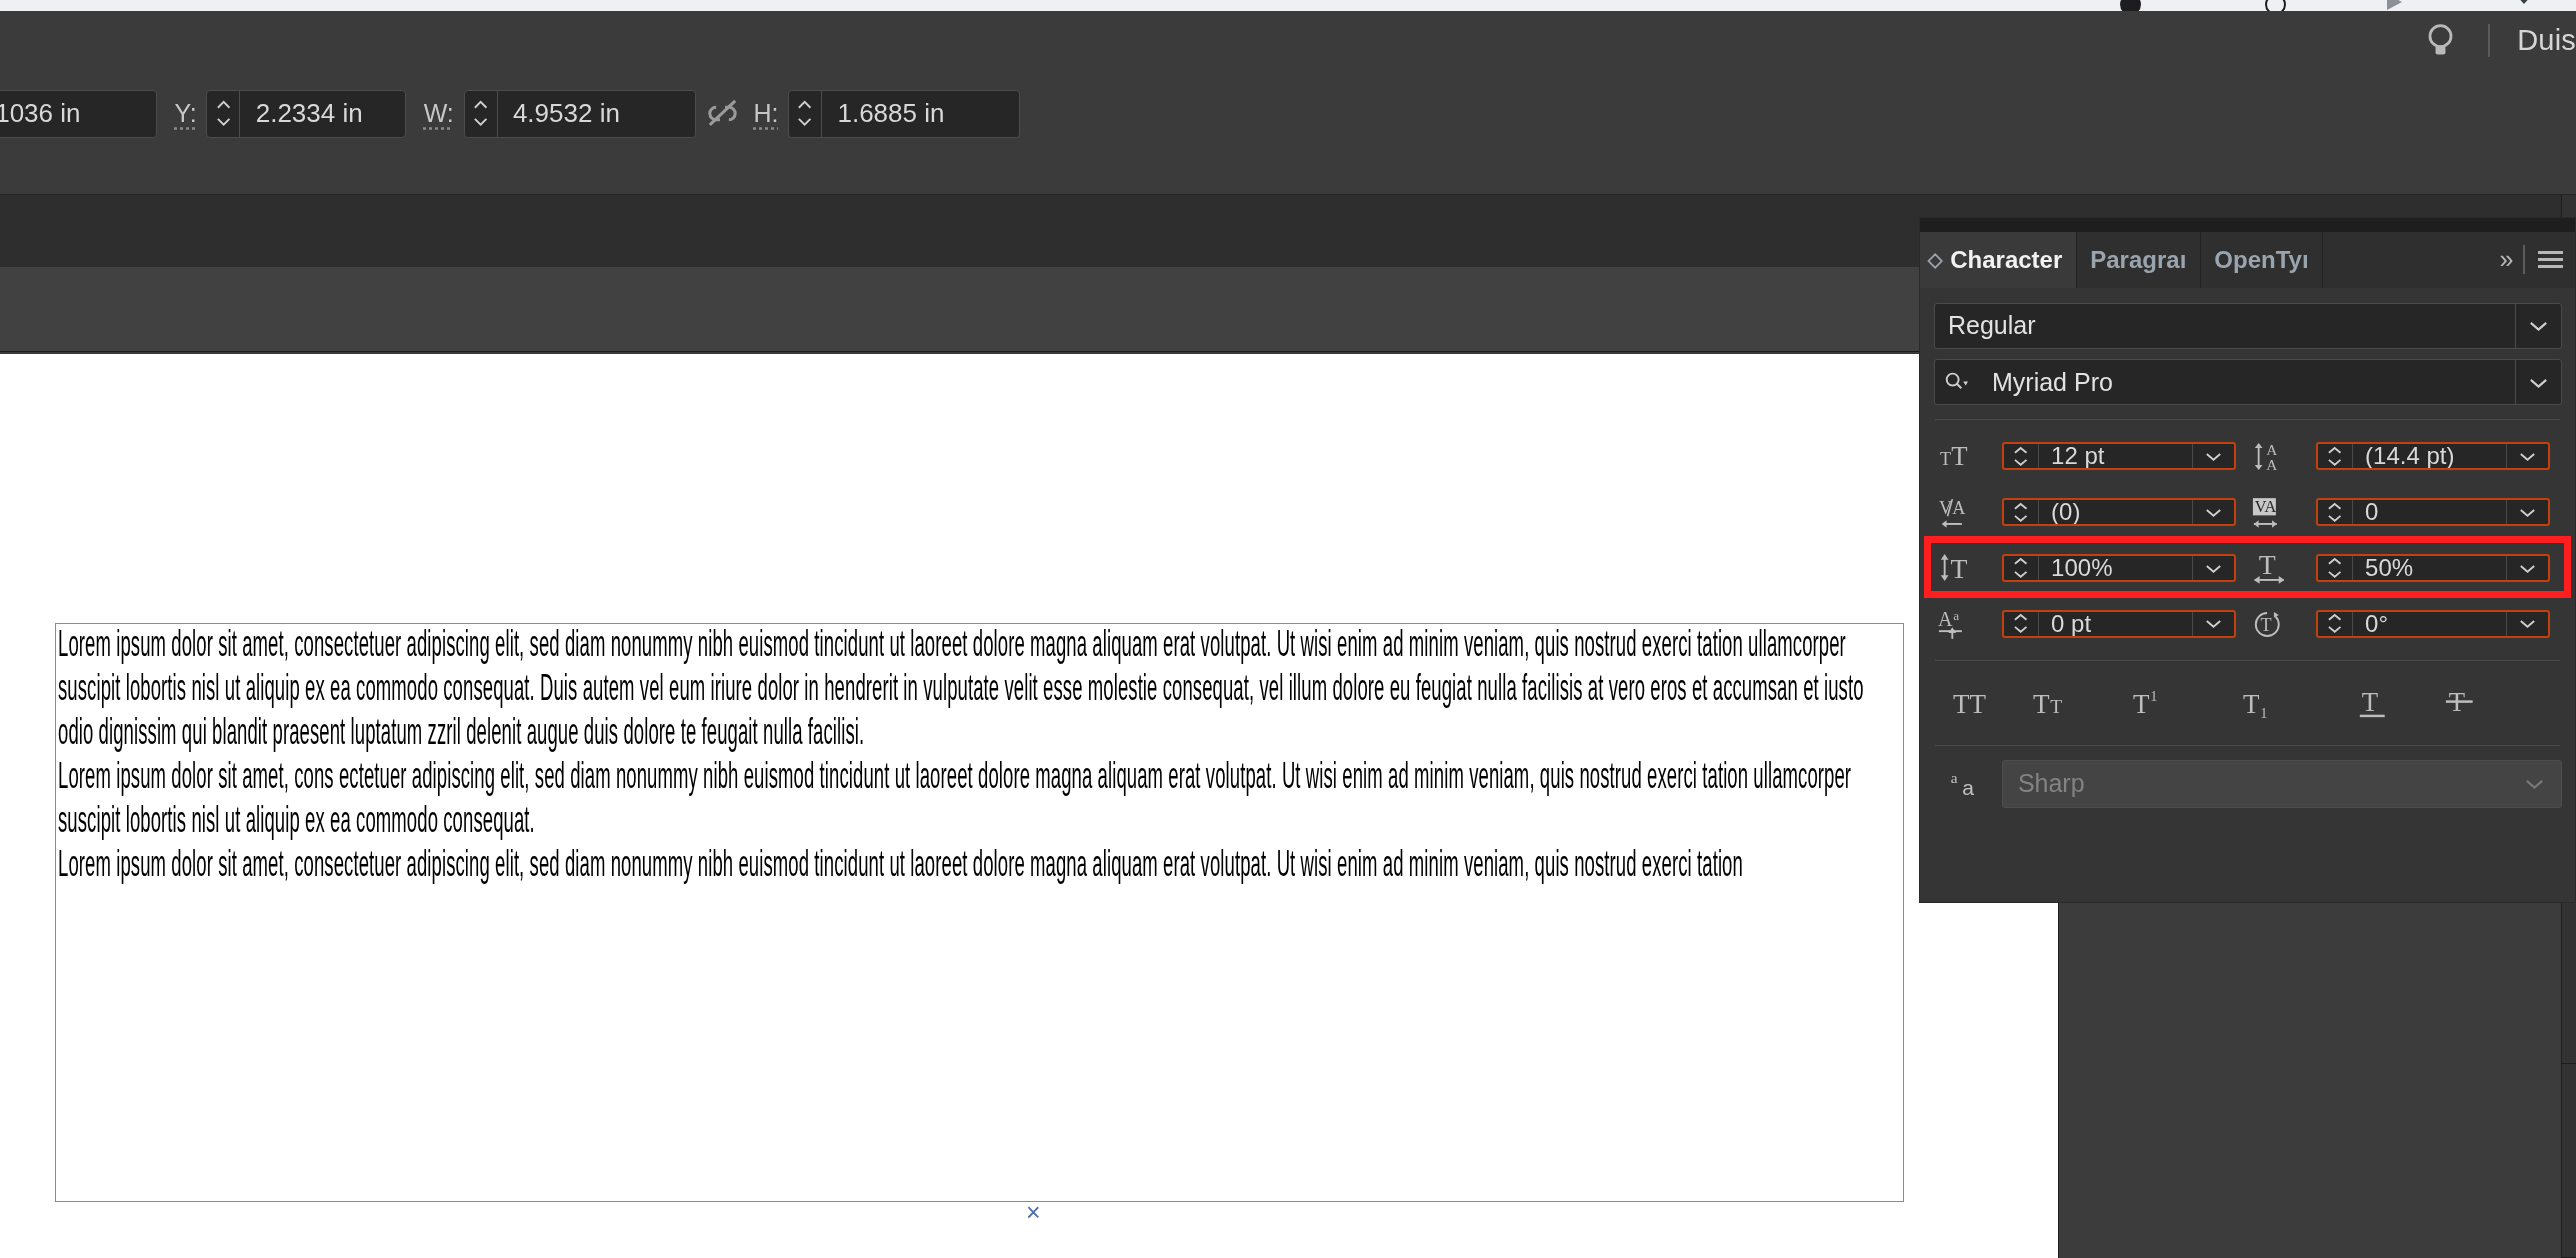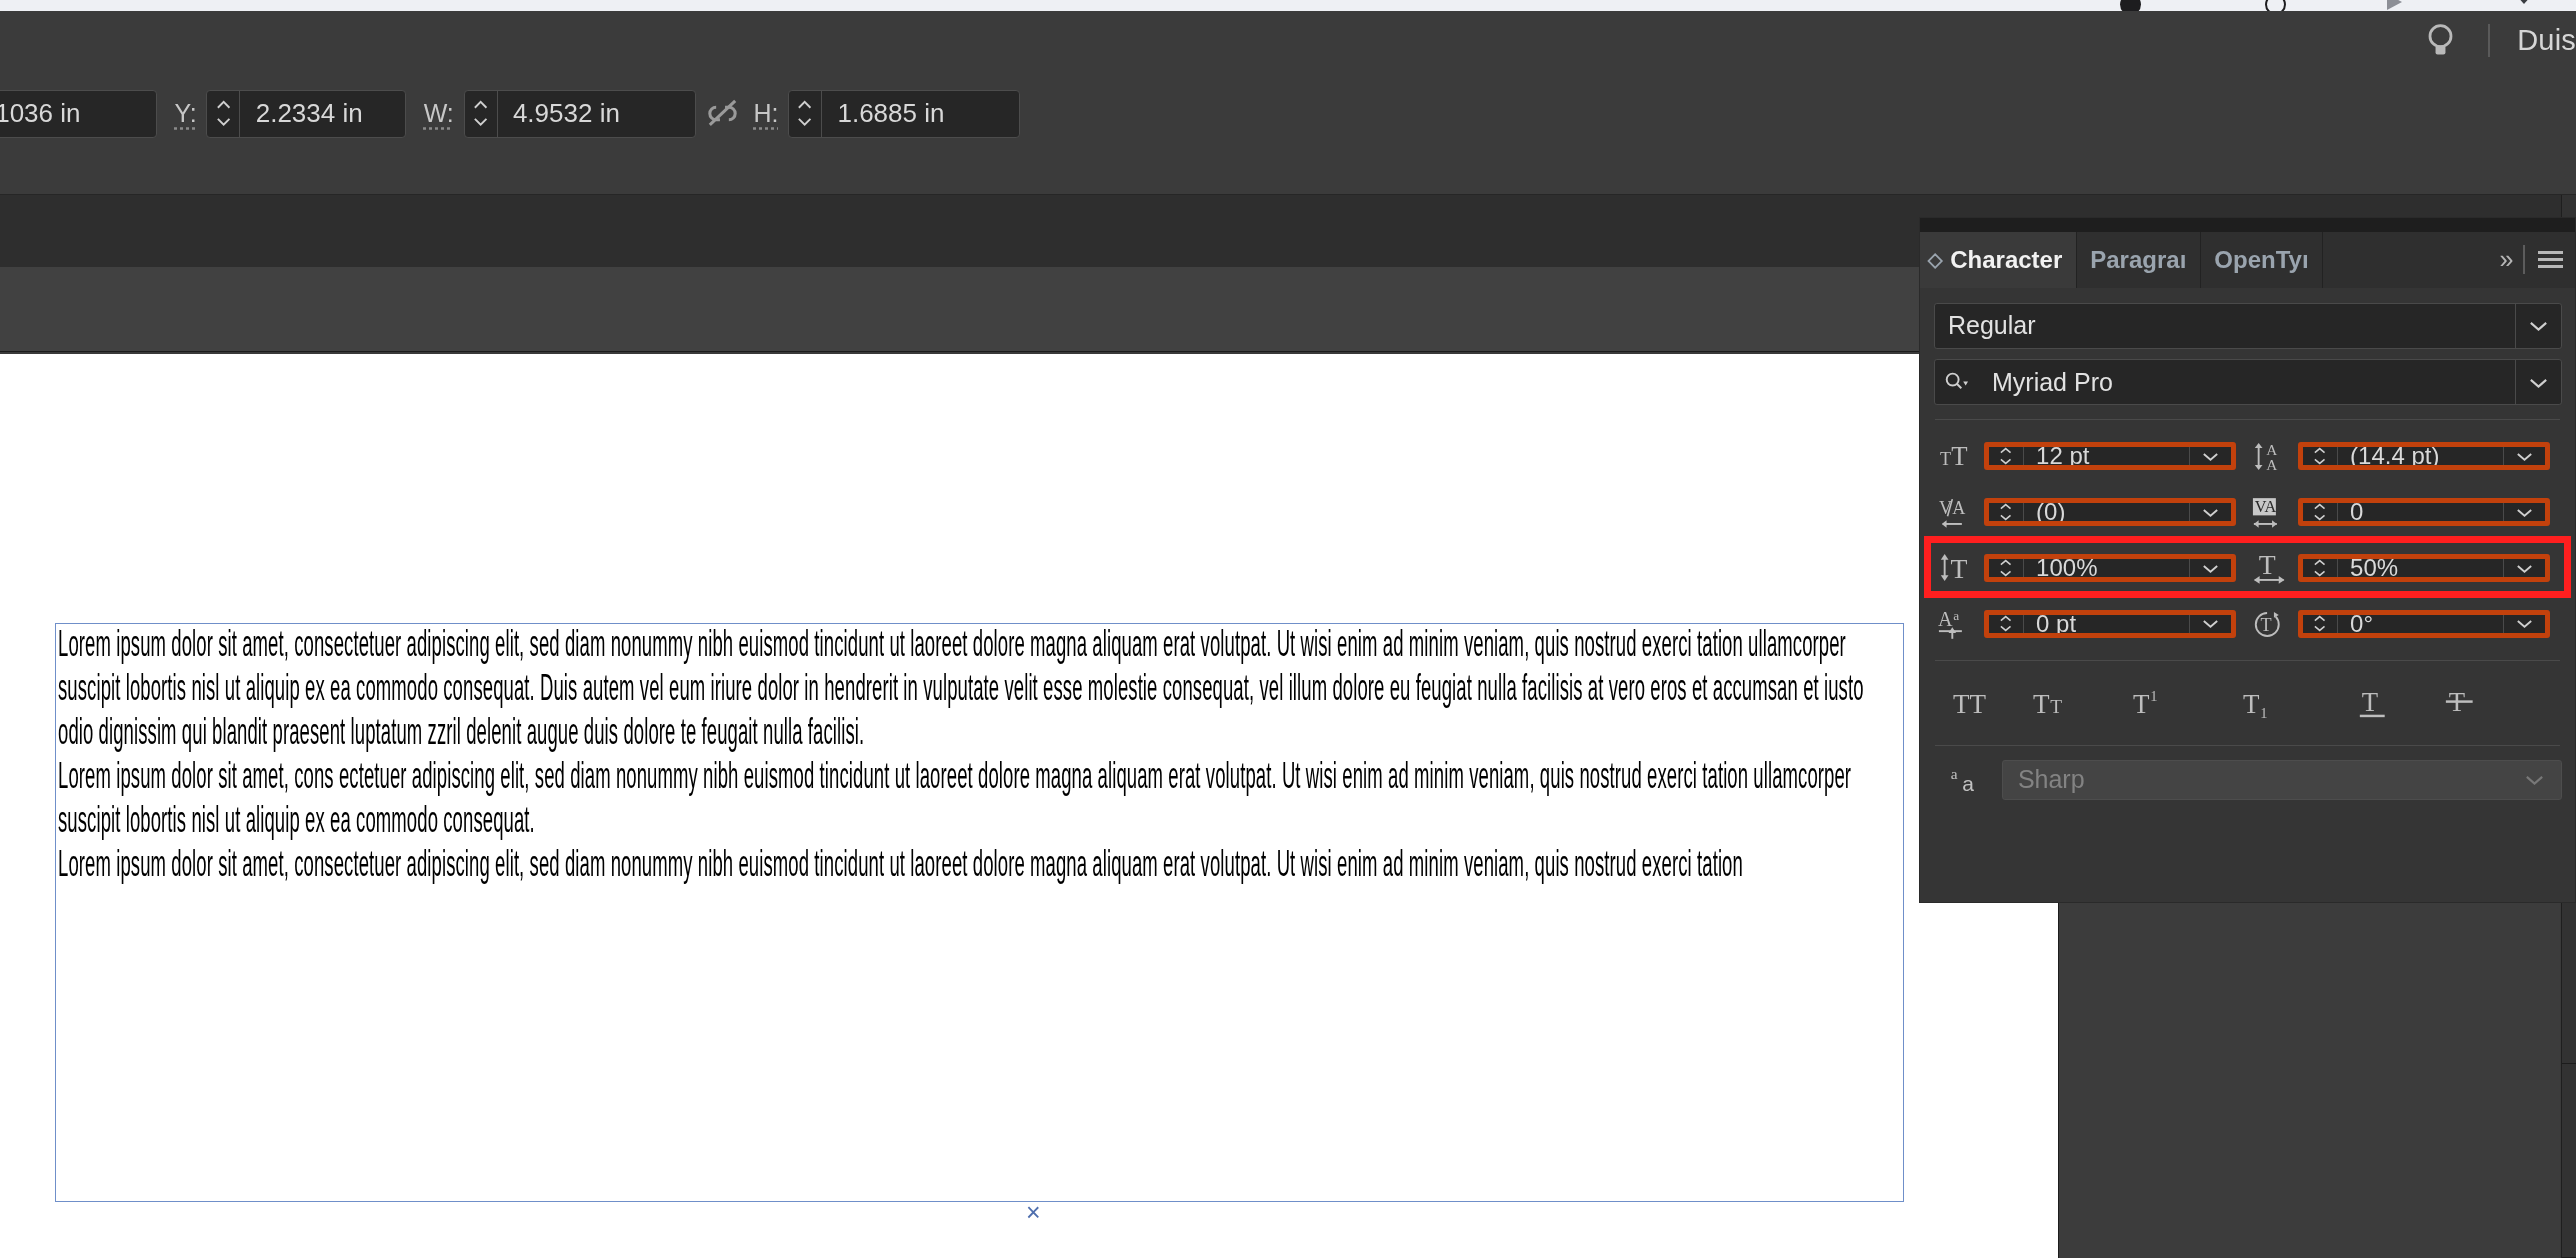--- a/index.html
+++ b/index.html
@@ -131,21 +131,21 @@
   .divider { height: 1px; background: #4a4a4a; margin: 13.5px 1.9px; }
 
   .pairrow { display: flex; align-items: center; gap: 0; margin-bottom: 9.7px; }
   .halfcell { display: flex; align-items: center; width: 50%; }
   .glyphbox {
     width: 50px; height: 46px; display: flex; align-items: center; justify-content: center;
     color: #bdbdbd; flex: none;
   }
   .spinfield {
     display: flex; align-items: stretch; height: 28px; flex: 1;
-    background: #262626; border: 5px solid #c2410c; border-radius: 2.9px; margin-right: 11.6px; overflow: hidden;
+    background: #262626; border: 2px solid #c2410c; border-radius: 2.9px; margin-right: 11.6px; overflow: hidden; margin-left: 18px;
   }
   .spinfield .sp {
     width: 35px; display: flex; flex-direction: column; align-items: center; justify-content: center; gap: 1.9px;
     border-right: 1px solid #4a4a4a;
   }
   .spinfield .sv { flex: 1; display: flex; align-items: center; padding-left: 12.6px; color: #d9d9d9; font-size: 24px; }
   .spinfield .sa { width: 42px; display: flex; align-items: center; justify-content: center; border-left: 1px solid #4a4a4a; }
 
   .highlight-wrap { position: relative; }
   .red-box {
@@ -158,21 +158,21 @@
 
   .langrow { display: flex; align-items: center; margin-top: 5.8px; }
   .langcombo {
     display: flex; align-items: stretch; height: 46px; width: 319px;
     background: #262626; border: 1px solid #4a4a4a; border-radius: 2.9px; overflow: hidden;
   }
   .langcombo .cval { flex: 1; display: flex; align-items: center; padding-left: 15.4px; color: #e2e2e2; font-size: 25px; }
   .langcombo .carrow { width: 52px; display: flex; align-items: center; justify-content: center; }
   .aaico { width: 68px; display: flex; align-items: center; justify-content: center; color: #c2c2c2; }
   .antialias {
-    display: flex; align-items: stretch; height: 40px; flex: 1;
+    display: flex; align-items: stretch; height: 48px; flex: 1;
     background: #4a4a4a; border: 1px solid #555; border-radius: 2.9px; overflow: hidden; opacity: .75;
   }
   .antialias .cval { flex: 1; display: flex; align-items: center; padding-left: 15.4px; color: #9d9d9d; font-size: 25px; }
   .antialias .carrow { width: 52px; display: flex; align-items: center; justify-content: center; }
 </style>
 </head>
 <body>
 
 <div id="root">
 

